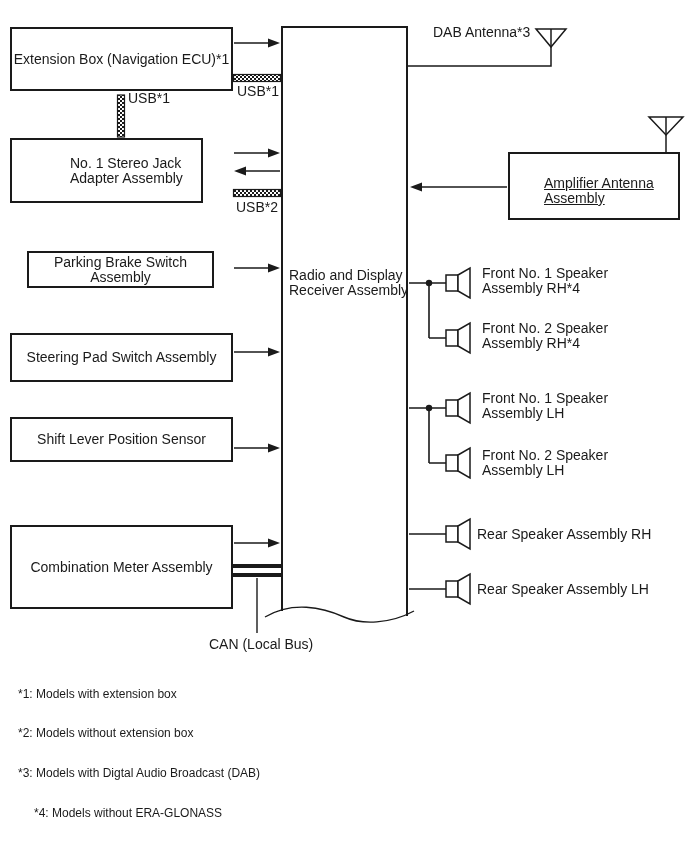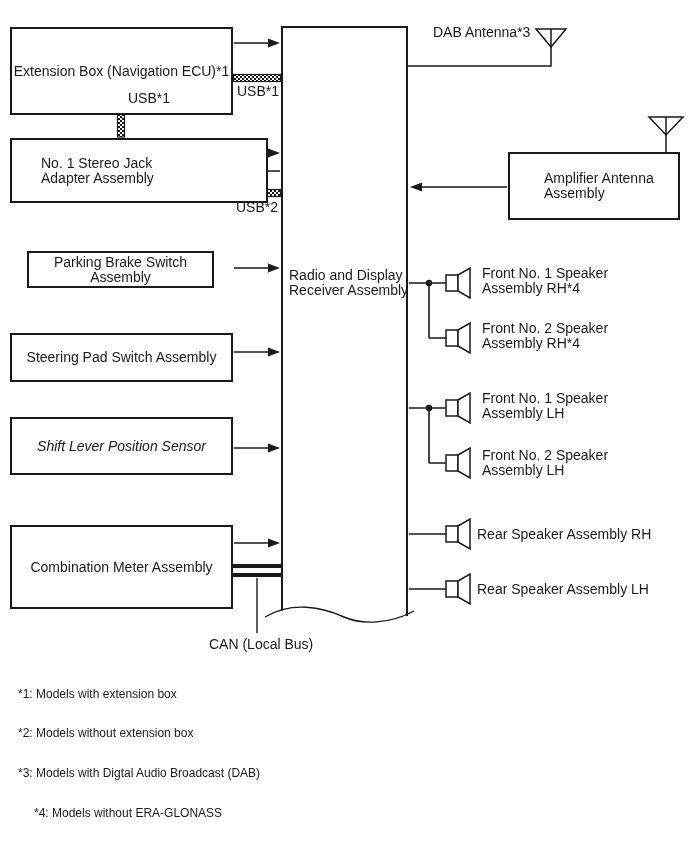--- a/index.html
+++ b/index.html
@@ -123,46 +123,46 @@
     <g stroke="#1a1a1a" stroke-width="1.5" fill="#ffffff">
       <rect x="446" y="526" width="12" height="16"></rect>
         <polygon points="458,526 470,519 470,549 458,542"></polygon>
     </g>
     <g stroke="#1a1a1a" stroke-width="1.5" fill="#ffffff">
       <rect x="446" y="581" width="12" height="16"></rect>
         <polygon points="458,581 470,574 470,604 458,597"></polygon>
     </g>
   </svg>
 
-  <div class="box" style="left:10px; top:27px; width:223px; height:88px;">
+  <div class="box" style="left:10px; top:27px; width:223px; height:64px;">
     <span class="lbl" style="position:static;">Extension Box (Navigation ECU)*1</span>
   </div>
 
-  <div class="box left-text" style="left:10px; top:138px; width:258px; height:65px; padding-left:29px;">
+  <div class="box left-text" style="left:10px; top:138px; width:193px; height:65px; padding-left:58px;">
     <span class="lbl" style="position:static;">No. 1 Stereo Jack
 Adapter Assembly</span>
   </div>
 
   <div class="box" style="left:27px; top:251px; width:187px; height:37px;">
     <span class="lbl" style="position:static;">Parking Brake Switch Assembly</span>
   </div>
 
   <div class="box" style="left:10px; top:333px; width:223px; height:49px;">
     <span class="lbl" style="position:static;">Steering Pad Switch Assembly</span>
   </div>
 
-  <div class="box" style="left:10px; top:417px; width:223px; height:58px;font-style:italic;">
+  <div class="box" style="left:10px; top:417px; width:223px; height:45px;">
     <span class="lbl" style="position:static;">Shift Lever Position Sensor</span>
   </div>
 
   <div class="box" style="left:10px; top:525px; width:223px; height:84px;">
     <span class="lbl" style="position:static;">Combination Meter Assembly</span>
   </div>
 
-  <div class="box left-text" style="left:508px; top:152px; width:172px; height:68px; padding-left:34px; align-items:center; padding-top:0;">
+  <div class="box left-text" style="left:508px; top:152px; width:172px; height:68px; padding-left:34px; align-items:flex-start; padding-top:22px;text-decoration:underline;">
     <span class="lbl" style="position:static;">Amplifier Antenna
 Assembly</span>
   </div>
 
   <div class="lbl" style="left:289px; top:268px;">Radio and Display
 Receiver Assembly</div>
 
   <div class="lbl" style="left:433px; top:25px;">DAB Antenna*3</div>
   <div class="lbl" style="left:237px; top:84px;">USB*1</div>
   <div class="lbl" style="left:128px; top:91px;">USB*1</div>

